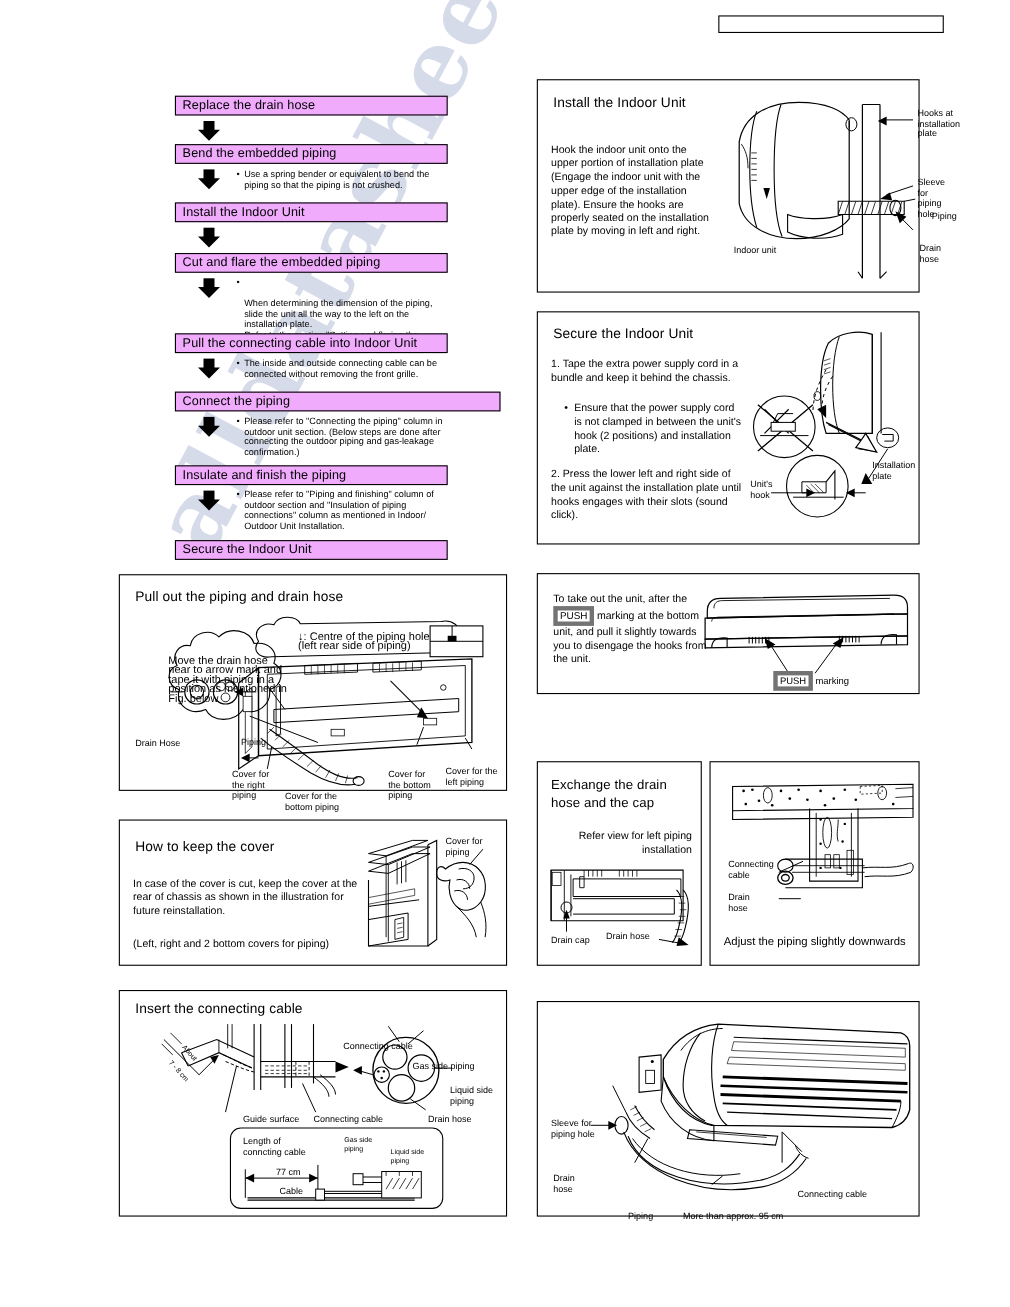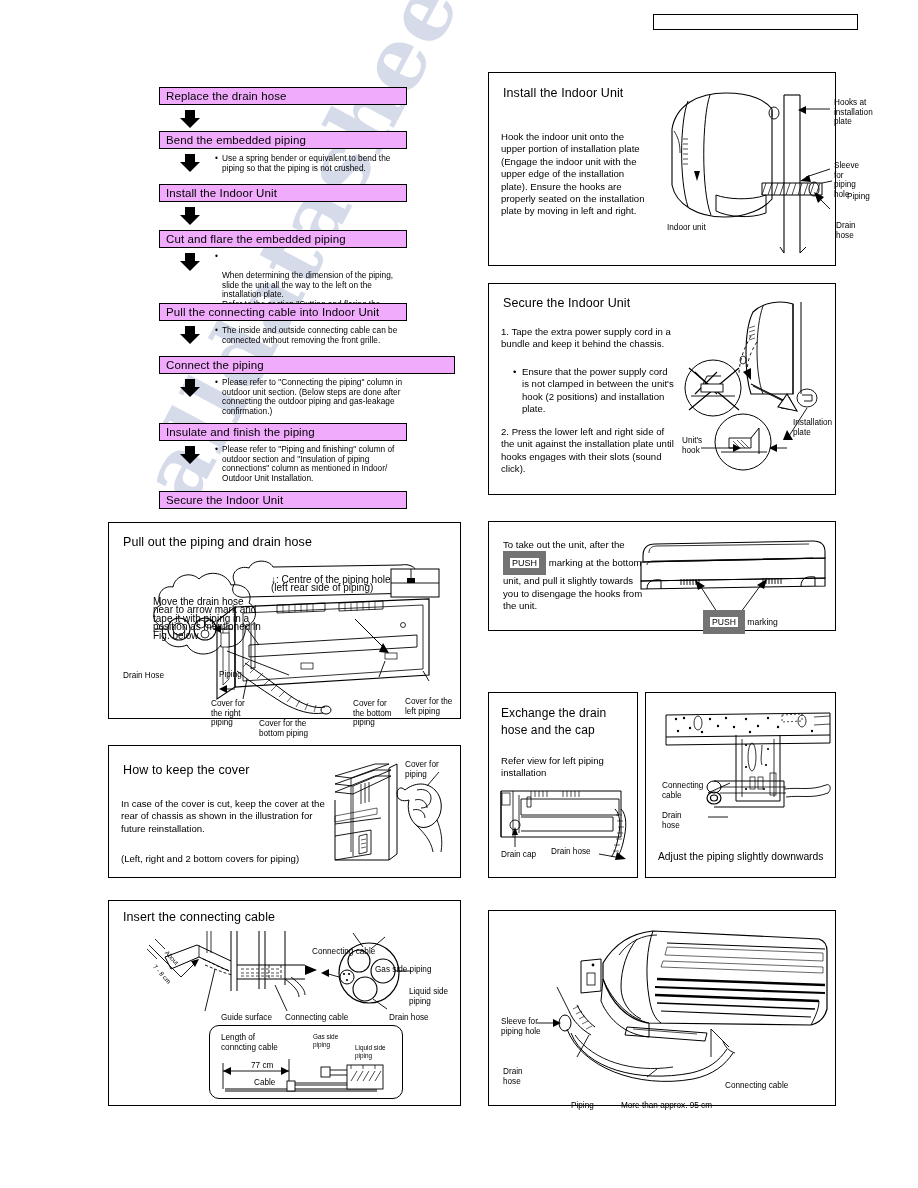--- a/index.html
+++ b/index.html
@@ -18,21 +18,21 @@
         border-left:10px solid transparent;border-right:10px solid transparent;border-top:10px solid #000;}
   .bullet{position:absolute;font-size:8.3px;line-height:9.6px;letter-spacing:0;}
   .bullet .b{position:absolute;left:0;top:0;}
   .bullet .t{display:block;margin-left:7px;}
   
   .ptitle{position:absolute;font-size:12.5px;letter-spacing:.1px;}
   .ptext{position:absolute;font-size:9.6px;line-height:12.4px;}
   .lbl{position:absolute;font-size:8.2px;line-height:9.6px;}
   .lbl.sm{font-size:10px;line-height:8.4px;}
   .lbl.xs{font-size:6.4px;line-height:7.6px;}
-  .boxed{border:7px solid #737373;padding:0 2px;display:inline-block;line-height:10px;}
+  .boxed{border:4px solid #737373;padding:0 2px;display:inline-block;line-height:10px;}
   .wm{position:absolute;color:#c9cfe4;opacity:.75;font-size:86px;font-weight:bold;
       font-family:"DejaVu Serif",serif;pointer-events:none;letter-spacing:2px;}
   svg{display:block;overflow:visible;}
   .ln{stroke:#000;fill:none;}
   .fw{fill:#fff;stroke:#000;}
 </style>
 </head>
 <body>
 
 <div class="wm" style="left:120px;top:470px;transform:rotate(-62deg);transform-origin:left top;">alldatasheet.com</div>
@@ -295,21 +295,21 @@
 
   <div class="lbl" style="left:214px;top:88px;font-size:8.6px;">
     <span class="boxed">PUSH</span>
     <span>marking</span>
   </div>
 </div>
 
 <div class="panel" style="left:488px;top:692px;width:150px;height:186px;">
   <div class="ptitle" style="left:12px;top:12px;white-space:pre-line;line-height:17px;font-size:12px;">Exchange the drain
 hose and the cap</div>
-  <div class="ptext" style="left:12px;top:62px;width:128px;">Refer view for left piping installation</div>
+  <div class="ptext" style="left:12px;top:62px;width:128px;text-align:right;">Refer view for left piping installation</div>
 
   <svg style="position:absolute;left:8px;top:92px;" width="136" height="72" viewBox="0 0 136 72">
     <path class="ln" d="M4 6 L124 6 L124 52 L4 52 Z" fill="#fff" stroke-width="1"></path>
     <path class="ln" d="M4 6 L4 52" stroke-width="1"></path>
     <rect class="fw" x="5" y="8" width="8" height="12" stroke-width=".7"></rect>
     <path class="ln" d="M16 6 L16 52 M22 10 L22 48" stroke-width=".8"></path>
     <path class="ln" d="M24 14 L122 14 L122 30 L24 30 Z" fill="#fff" stroke-width=".9"></path>
     <path class="ln" d="M24 32 L116 32 L116 46 L24 46" fill="#fff" stroke-width=".9"></path>
     <g stroke="#000" stroke-width=".7">
       <line x1="34" y1="6" x2="34" y2="12"></line>

